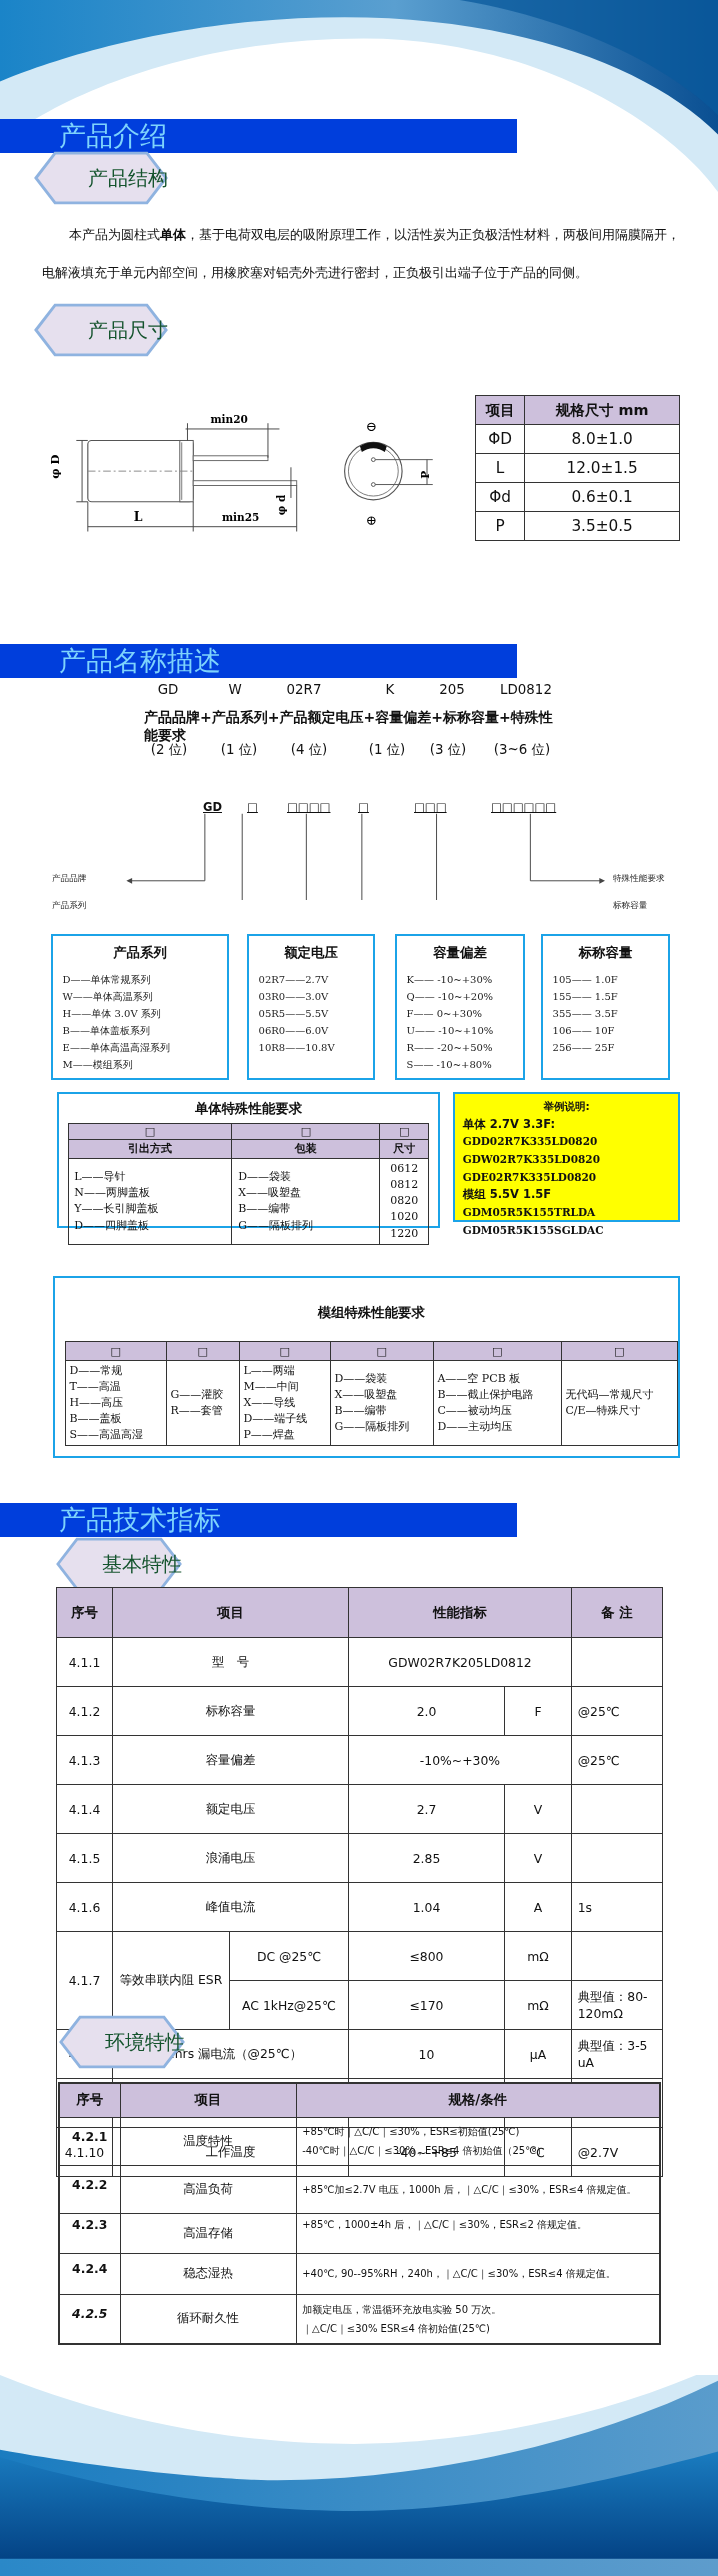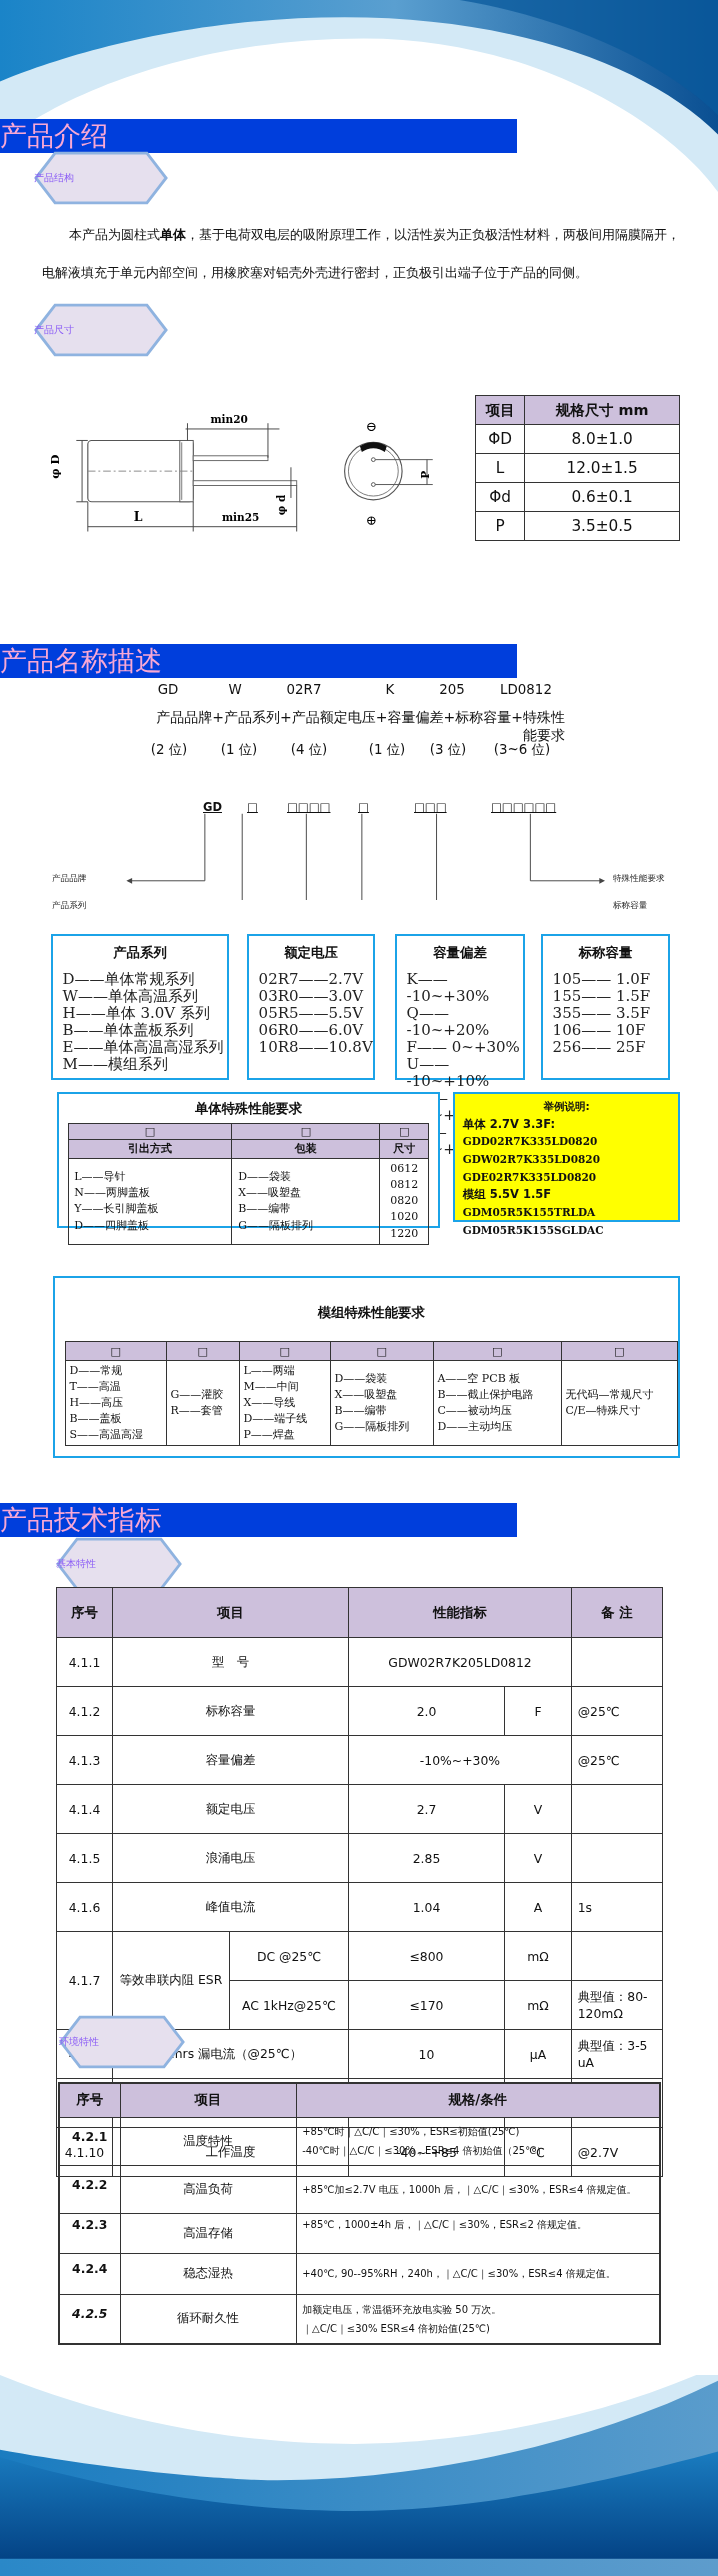--- a/index.html
+++ b/index.html
@@ -2,43 +2,43 @@
 <html><head>
 <meta charset="utf-8">
 <style>
   * { box-sizing: border-box; margin: 0; padding: 0; }
   body { width: 718px; height: 2576px; background: #ffffff; font-family: "DejaVu Sans", "Liberation Sans", sans-serif; color: #111; position: relative; overflow: hidden; }
   .abs { position: absolute; }
   .wave-top, .wave-bottom { position: absolute; left: 0; width: 718px; }
   .wave-top { top: 0; height: 192px; }
   .wave-bottom { top: 2375px; height: 201px; }
 
-  .section-bar { position: absolute; left: 0; width: 517px; height: 34px; background: #003edc; color: #f9a8d4; font-size: 27px; line-height: 34px; }
+  .section-bar { position: absolute; left: 0; width: 517px; height: 34px; background: #003edc; color: #7dd3fc; font-size: 27px; line-height: 34px; padding-left: 59px; }
   .hex-tag { position: absolute; width: 134px; height: 54px; }
   .hex-tag svg { position: absolute; left: 0; top: 0; }
-  .hex-tag span { position: absolute; left: 0; width: 100%; top: 0; line-height: 54px; text-align: left; font-size: 10px; color: #8b5cf6; }
+  .hex-tag span { position: absolute; left: 0; width: 100%; top: 0; line-height: 54px; text-align: right; font-size: 20px; color: #14532d; }
 
   .intro-text { position: absolute; left: 42px; top: 216px; width: 642px; font-size: 13px; line-height: 38px; color: #111; }
   .intro-text .indent { display: inline-block; width: 27px; }
   .intro-text b { font-weight: bold; }
 
   table { border-collapse: collapse; }
   .dim-table { position: absolute; left: 475px; top: 395px; width: 205px; }
   .dim-table td, .dim-table th { border: 1.4px solid #333; height: 29px; text-align: center; font-size: 15.3px; }
   .dim-table th { background: #cdc0dc; font-weight: bold; font-size: 14.4px; }
 
   .code-row { position: absolute; top: 632px; font-size: 13.4px; text-align: center; width: 86px; }
-  .desc-line { position: absolute; top: 703px; left: 144px; width: 421px; text-align: right; font-size: 14px; }
+  .desc-line { position: absolute; top: 703px; left: 144px; width: 421px; text-align: left; font-size: 14px; font-weight: bold; }
   .bit-row { position: absolute; top: 735px; font-size: 13.4px; text-align: center; width: 86px; }
 
   .diagram-label { position: absolute; font-size: 8.6px; color: #222; }
 
   .blue-box { position: absolute; border: 2.9px solid #1ba3e8; background: #fff; }
   .box-title { text-align: center; font-weight: bold; font-size: 13.4px; margin-top: 7.7px; }
-  .box-lines { font-family: "DejaVu Serif", "Liberation Serif", serif; font-size: 15px; line-height: 17px; padding-left: 9.6px; margin-top: 9.6px; color: #222; }
+  .box-lines { font-family: "DejaVu Serif", "Liberation Serif", serif; font-size: 10px; line-height: 17px; padding-left: 9.6px; margin-top: 9.6px; color: #222; }
 
   .spec-table { width: 100%; }
   .spec-table td, .spec-table th { border: 1px solid #333; font-size: 11px; }
   .spec-table th { background: #cdc0dc; font-weight: bold; height: 19px; text-align: center; }
 
   .yellow-box { position: absolute; left: 453px; top: 1092px; width: 227px; height: 130px; background: #ffff00; border: 2.9px solid #1ba3e8; font-family: "DejaVu Serif", "Liberation Serif", serif; font-weight: bold; font-size: 10.5px; line-height: 17.7px; padding: 3.8px 7.7px; color: #111; }
   .yellow-box .y-title { text-align: center; font-family: "DejaVu Sans", sans-serif; }
   .yellow-box .y-head { font-family: "DejaVu Sans", sans-serif; font-size: 11.5px; }
 
   .data-table { position: absolute; border: 1.9px solid #333; }

